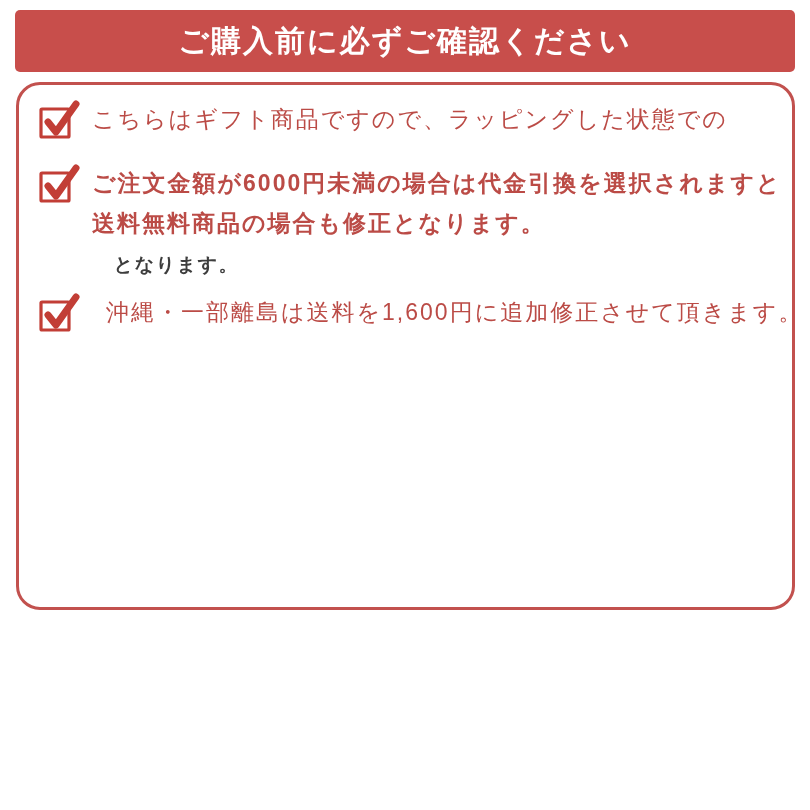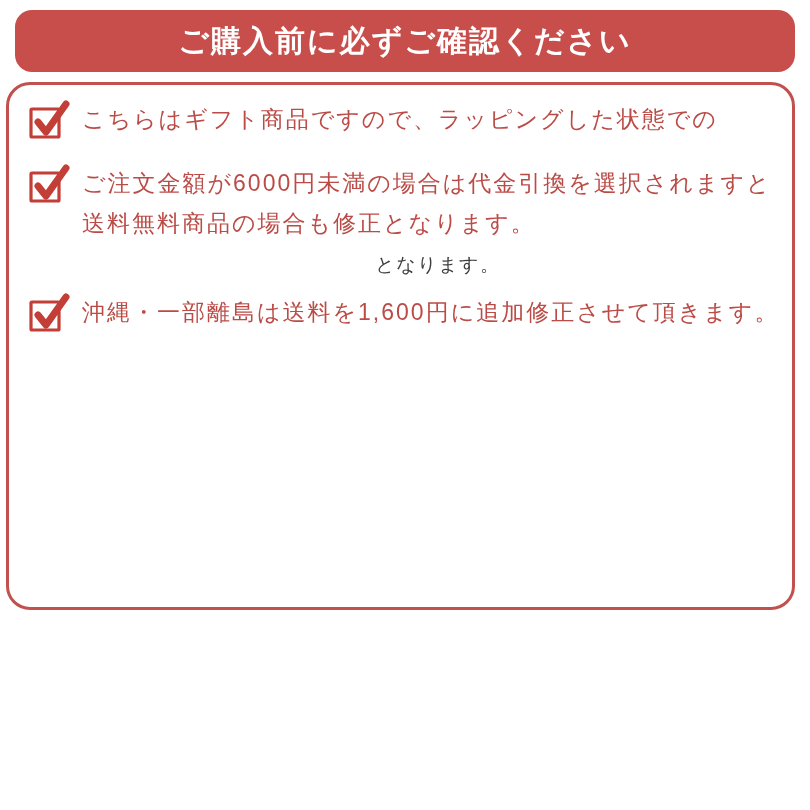--- a/index.html
+++ b/index.html
@@ -16,43 +16,43 @@
   body {
     font-family: "Liberation Sans", "DejaVu Sans", sans-serif;
     width: 810px; height: 810px; overflow: hidden;
   }
   .page { width: 810px; height: 810px; background: var(--page-bg); }
 
   .banner {
     margin: 10px 15px 0 15px;
     height: 62px;
     background: var(--banner-bg);
-    border-radius: 17px;
+    border-radius: 5px;
     display: flex; align-items: center; justify-content: center;
   }
   .banner-title {
     color: var(--banner-text);
     font-size: 30px;
     font-weight: bold;
     letter-spacing: 2px;
   }
 
   .panel {
-    margin: 10px 15px 0 6px;
+    margin: 10px 15px 0 16px;
     height: 528px;
     border: 3px solid var(--panel-border);
     border-radius: 24px;
     background: var(--page-bg);
     padding: 14px 20px 0 20px;
   }
 
   .item { display: flex; align-items: flex-start; }
   .item.m1 { margin-top: 22px; }
-  .item.m2 { margin-top: 24px; }
-  .item.m3 { margin-top: 12px; }
+  .item.m2 { margin-top: 24px; font-weight: bold; }
+  .item.m3 { margin-top: 12px; gap: 14px; }
 
   .check-icon {
     flex: 0 0 auto;
     width: 40px; height: 38px;
     margin: 2px 13px 0 0;
     display: block;
     overflow: visible;
   }
 
   .item-text { flex: 1; }
@@ -64,21 +64,21 @@
     white-space: nowrap;
   }
   .notes { margin-top: 6px; }
   .note {
     color: var(--note-gray);
     font-size: 19px;
     line-height: 31px;
     letter-spacing: 1.5px;
     white-space: nowrap;
   }
-  .note-cont { padding-left: 1.15em; text-align: center; }
+  .note-cont { padding-left: 1.15em; }
 </style>
 </head>
 <body>
 
 <div class="page">
 
   <div class="banner">
     <span class="banner-title">ご購入前に必ずご確認ください</span>
   </div>
 

